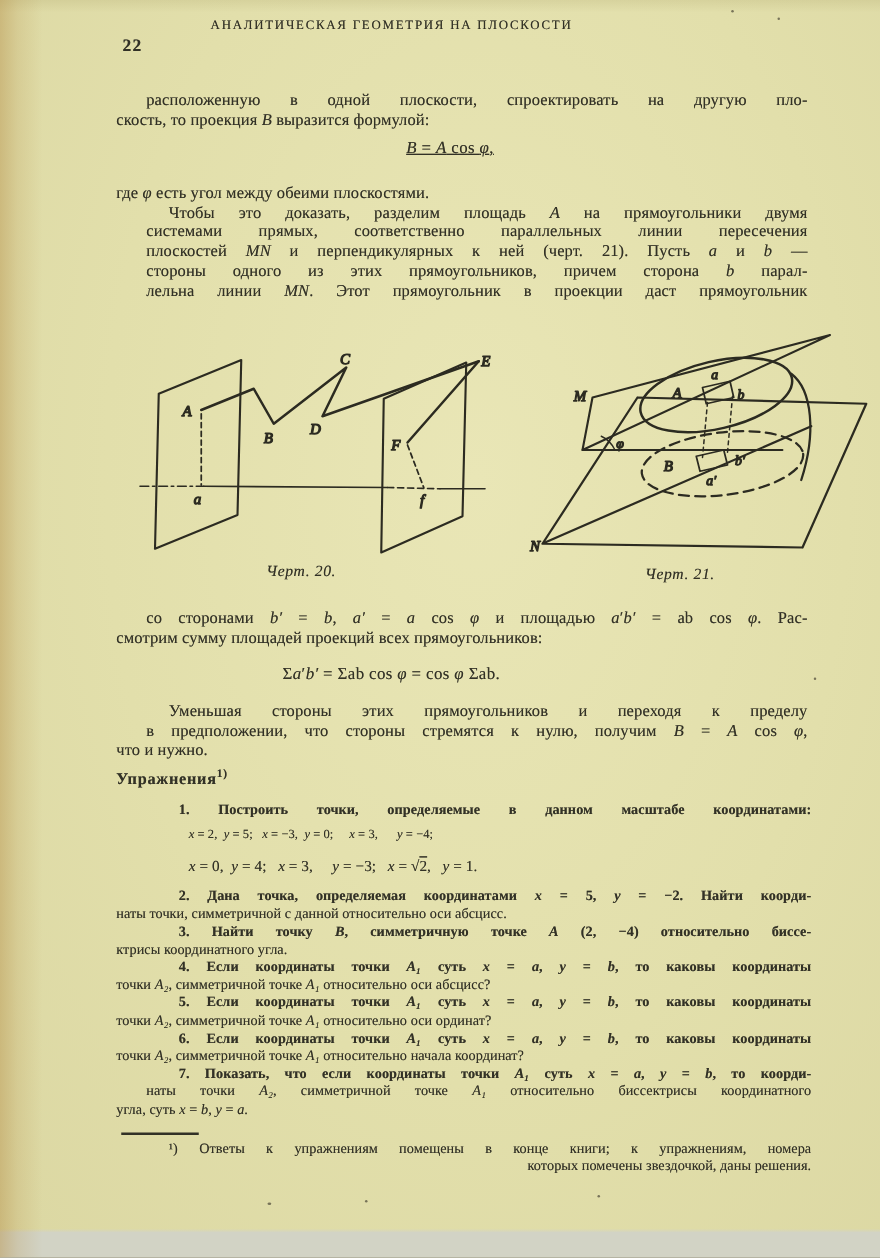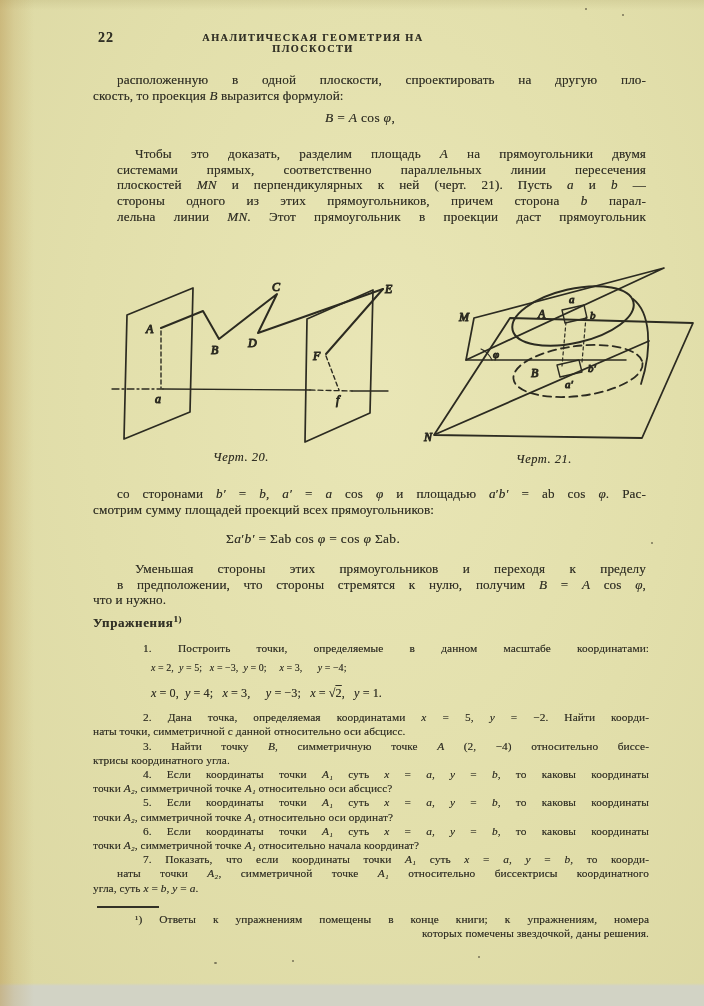--- a/index.html
+++ b/index.html
@@ -15,45 +15,46 @@
     color:#3130255;
     padding-left:30px;
   }
   .ink{color:#323126;text-shadow:0 0 .5px rgba(45,44,34,.55);}
   .abs{position:absolute;}
   .jl{text-align-last:justify;margin-left:24px;}
   .pre{white-space:pre;}
   .body-text{font-size:13.2px;line-height:15.7px;letter-spacing:.1px;}
   .small-text{font-size:11.4px;line-height:14.2px;letter-spacing:.05px;}
   .indent{text-indent:18px;}
-  .indent2{text-indent:26px;}
+  .indent2{text-indent:26px;font-weight:bold;}
   i{font-style:italic;}
   .ovl{text-decoration:overline;}
   sup{font-size:70%;vertical-align:super;line-height:0;}
   .caption{font-size:12.5px;letter-spacing:.5px;text-align:center;font-style:italic;}
   .formula{font-size:13.5px;letter-spacing:.3px;}
   svg text{font-family:"Liberation Serif","DejaVu Serif",serif;font-style:italic;fill:#2c2b21;}
   .speck{position:absolute;width:2px;height:2px;border-radius:50%;background:#4a4636;opacity:.7;}
 </style>
 </head>
 <body>
 
 <div id="page">
 
   <div class="abs ink" style="left:98px;top:30px;font-size:14px;font-weight:bold;letter-spacing:1px;">22</div>
-  <div class="abs ink" style="left:168px;top:32px;width:290px;text-align:center;font-size:10.3px;font-weight:bold;letter-spacing:1.4px;">АНАЛИТИЧЕСКАЯ ГЕОМЕТРИЯ НА ПЛОСКОСТИ</div>
+  <div class="abs ink" style="left:168px;top:15px;width:290px;text-align:right;font-size:10.3px;font-weight:normal;letter-spacing:1.4px;">АНАЛИТИЧЕСКАЯ ГЕОМЕТРИЯ НА ПЛОСКОСТИ</div>
 
   <div class="abs ink body-text" style="left:93px;top:72px;width:553px;">
     <div class="jl">расположенную в одной плоскости, спроектировать на другую пло-</div>
     <div>скость, то проекция <i>B</i> выразится формулой:</div>
   </div>
 
-  <div class="abs ink formula" style="left:325px;top:110px;"><i>B</i> = <i>A</i> cos <i>φ</i>,</div>
+  <div class="abs ink formula" style="left:325px;top:110px;text-decoration:underline;"><i>B</i> = <i>A</i> cos <i>φ</i>,</div>
 
   <div class="abs ink body-text" style="left:93px;top:146px;width:553px;">
+    <div>где <i>φ</i> есть угол между обеими плоскостями.</div>
     <div class="jl indent">Чтобы это доказать, разделим площадь <i>A</i> на прямоугольники двумя</div>
     <div class="jl">системами прямых, соответственно параллельных линии пересечения</div>
     <div class="jl">плоскостей <i>MN</i> и перпендикулярных к ней (черт. 21). Пусть <i>a</i> и <i>b</i> —</div>
     <div class="jl">стороны одного из этих прямоугольников, причем сторона <i>b</i> парал-</div>
     <div class="jl">лельна линии <i>MN</i>. Этот прямоугольник в проекции даст прямоугольник</div>
   </div>
 
   <svg class="abs" style="left:85px;top:270px;" width="312" height="178" viewBox="85 270 312 178" fill="none" stroke="#2c2b21" stroke-linejoin="round" stroke-linecap="round">
     <polygon points="127,315 193,288 190,412 124,439" stroke-width="1.7"></polygon>
     <polygon points="307,319 373,290 370,413 305,442" stroke-width="1.7"></polygon>

